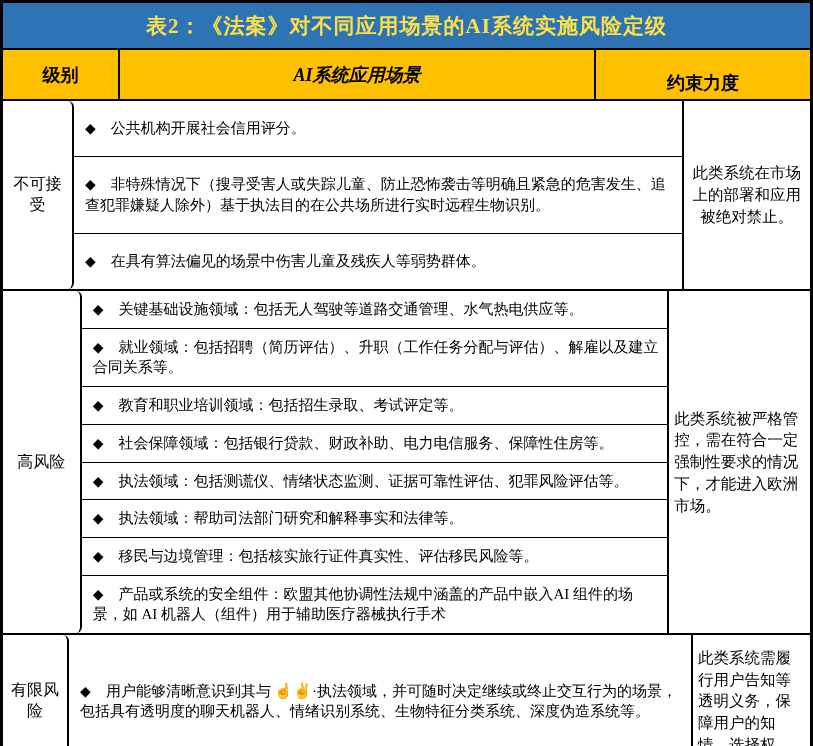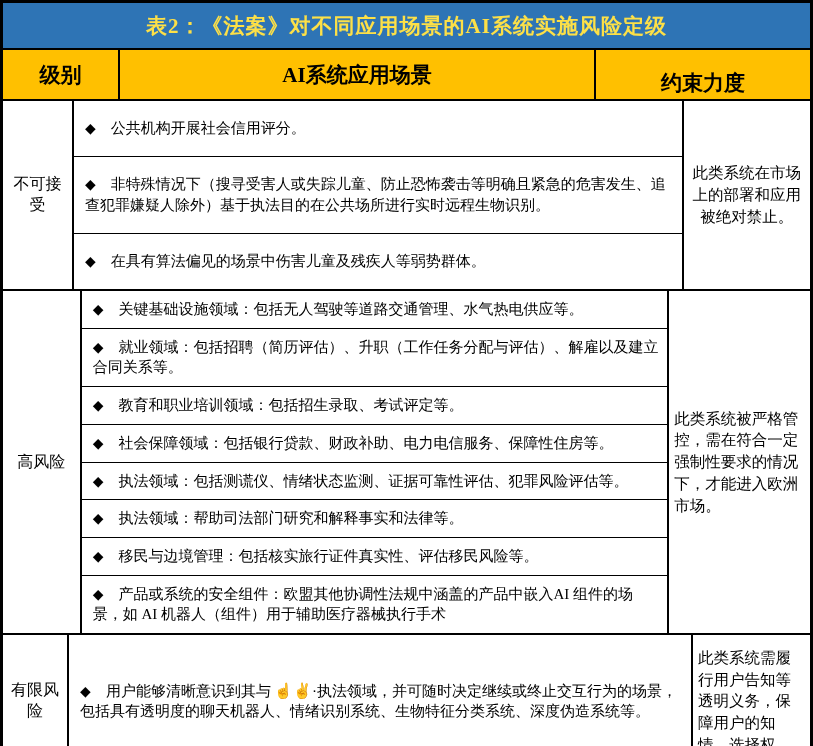--- a/index.html
+++ b/index.html
@@ -30,47 +30,48 @@
     justify-content: center;
     border-bottom: 2px solid #000;
   }
   .header-row {
     height: 51px;
     flex: 0 0 auto;
     display: flex;
     background: #FFC000;
     border-bottom: 2px solid #000;
     font-weight: bold;
-    font-size: 21px;
+    font-size: 18px;
   }
   .hcell {
     display: flex;
     align-items: center;
     justify-content: center;
     padding: 4px;
   }
   .c1 { width: 117px; border-right: 2px solid #000; }
-  .c2 { flex: 1 1 auto; border-right: 2px solid #000; }
+  .c2 { flex: 1 1 auto; border-right: 2px solid #000; font-style: italic; }
   .c3 { width: 214px; margin-top: 17px; }
   .risk-row {
     display: flex;
     border-bottom: 2px solid #000;
     flex: 0 0 auto;
     align-items: stretch;
   }
   .risk-row:last-child { border-bottom: none; }
   .level-cell {
     width: 117px;
     border-right: 2px solid #000;
     display: flex;
     align-items: center;
     justify-content: center;
     font-size: 16px;
     text-align: center;
     padding: 4px;
+    border-radius: 6px;
   }
   .scen-col {
     flex: 1 1 auto;
     display: flex;
     flex-direction: column;
     border-right: 2px solid #000;
   }
   .scen {
     flex: 1 0 auto;
     border-bottom: 1.5px solid #000;

